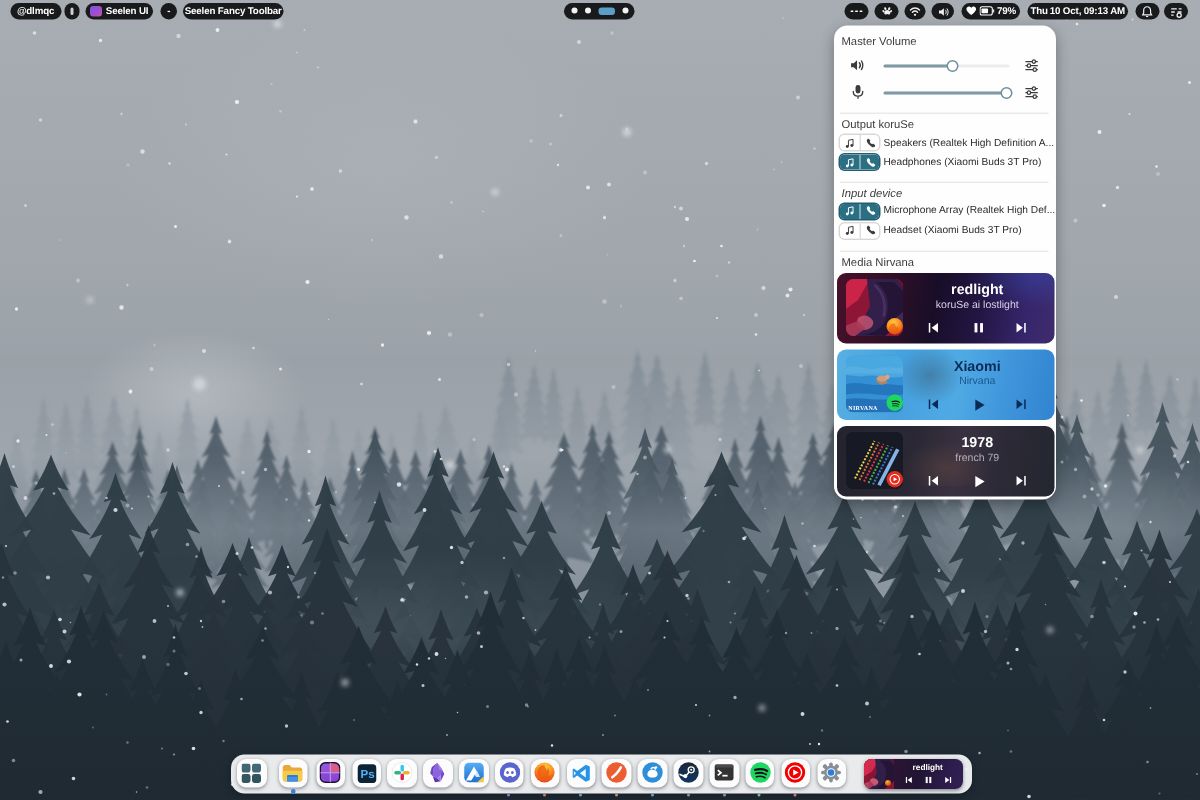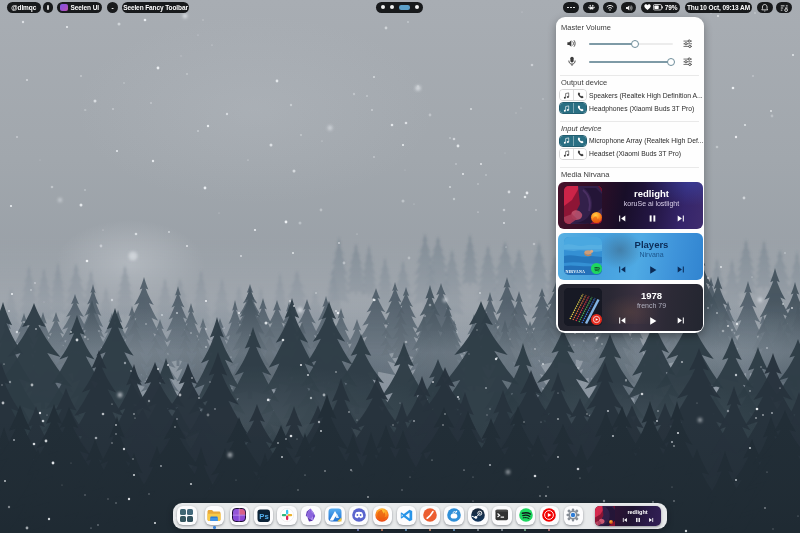--- a/index.html
+++ b/index.html
@@ -19,21 +19,21 @@
 .dgrp.sel{border:1px solid #235e70;}
 .dgrp.sel div{background:#2a6f83;}
 .dgrp.sel div+div{border-left:1px solid rgba(255,255,255,.4);}
 .dtxt{position:absolute;left:33.5px;font-size:6.8px;color:#2b2b2b;white-space:nowrap;}
 .card{position:absolute;left:2.5px;width:144.5px;height:47px;border-radius:6px;overflow:hidden;}
 .art{position:absolute;left:6px;top:4px;width:38px;height:38px;border-radius:5px;overflow:hidden;}
 .badge{position:absolute;left:33px;top:30px;width:11px;height:11px;border-radius:50%;}
 .ttl{position:absolute;left:46px;width:95px;text-align:center;top:5.5px;font-size:9.5px;font-weight:bold;color:#fff;}
 .sub{position:absolute;left:46px;width:95px;text-align:center;top:18px;font-size:7px;color:#d8cfe8;}
 .ctr{position:absolute;top:30px;height:13px;display:flex;align-items:center;}
-.dock{position:absolute;left:154px;top:502.5px;width:493.5px;height:26.5px;background:rgba(243,244,246,.95);border-radius:9px;box-shadow:0 2px 6px rgba(10,15,20,.4);margin-left:19px;}
+.dock{position:absolute;left:154px;top:502.5px;width:493.5px;height:26.5px;background:rgba(243,244,246,.95);border-radius:9px;box-shadow:0 2px 6px rgba(10,15,20,.4);}
 .tile{position:absolute;top:3px;width:19.5px;height:19.5px;border-radius:6px;background:#fcfcfd;box-shadow:0 1px 2.5px rgba(50,55,65,.5);display:flex;align-items:center;justify-content:center;}
 .ind{position:absolute;top:26.6px;width:2px;height:2px;border-radius:50%;background:#98a0a8;}
 </style>
 </head>
 <body>
 <div id="screen">
 <svg id="bg" width="800" height="533" viewBox="0 0 800 533">
 <defs>
 <path id="tr" d="M0,0 C1,4 2,7 4,12 L1.5,11 C4,18 6,22 9,27 L4.5,25 C8,33 10,37 13,42 L7,39.5 C10.5,48 13,52 16,57 L8.5,54 C12,62 14.5,66 18,71 L10,67.5 C13.5,76 16,80 20,85 L11,81 C14,88 16,92 19,97 L2,93 L2,100 L-2,100 L-2,93 L-19,97 C-16,92 -14,88 -11,81 L-20,85 C-16,80 -13.5,76 -10,67.5 L-18,71 C-14.5,66 -12,62 -8.5,54 L-16,57 C-13,52 -10.5,48 -7,39.5 L-13,42 C-10,37 -8,33 -4.5,25 L-9,27 C-6,22 -4,18 -1.5,11 L-4,12 C-2,7 -1,4 0,0 Z"></path>
 <linearGradient id="sky" x1="0" y1="0" x2="0" y2="1">
@@ -762,21 +762,21 @@
         <g stroke="#3c3c3c" stroke-width="1.2" stroke-linecap="round">
           <path d="M1.5 3.5 L14.5 3.5 M1.5 8 L14.5 8 M1.5 12.5 L14.5 12.5"></path>
         </g>
         <g fill="#fff" stroke="#3c3c3c" stroke-width="1.4">
           <circle cx="10.5" cy="3.5" r="1.9"></circle>
           <circle cx="5" cy="8" r="1.9"></circle>
           <circle cx="11.5" cy="12.5" r="1.9"></circle>
         </g>
       </svg>
   <div class="phr" style="top:57.5px;"></div>
-  <div class="plabel" style="left:5.5px;top:61px;">Output device</div>
+  <div class="plabel" style="left:5.5px;top:61px;">Output koruSe</div>
 
   <div class="dgrp" style="left:3.5px;top:72px;">
     <div>
           <svg width="7" height="7" viewBox="0 0 16 16">
             <path d="M6 13 L6 3.5 L13 2 L13 11.5" fill="none" stroke="#3c3c3c" stroke-width="1.5"></path>
             <circle cx="4.2" cy="13" r="2.2" fill="#3c3c3c"></circle>
             <circle cx="11.2" cy="11.5" r="2.2" fill="#3c3c3c"></circle>
           </svg>
         </div>
     <div>
@@ -899,21 +899,21 @@
     </div>
     <div class="badge" style="background:#1ed760;display:flex;align-items:center;justify-content:center;">
       <svg width="8" height="8" viewBox="0 0 16 16">
             <g fill="none" stroke="#10131a" stroke-linecap="round">
               <path d="M3.5 5.5 C7 4.5 11 5 13.5 6.5" stroke-width="1.5"></path>
               <path d="M4 8.5 C7 7.7 10.3 8.1 12.5 9.4" stroke-width="1.3"></path>
               <path d="M4.5 11.2 C7 10.6 9.7 11 11.5 12" stroke-width="1.1"></path>
             </g>
           </svg>
     </div>
-    <div class="ttl" style="color:#0b2b56;">Players</div>
+    <div class="ttl" style="color:#0b2b56;">Xiaomi</div>
     <div class="sub" style="color:#1c558c;">Nirvana</div>
     <div class="ctr" style="left:60px;">
           <svg width="9" height="9" viewBox="0 0 16 16">
             <path d="M3 2.5 L3 13.5" stroke="#0b2b56" stroke-width="1.8"></path>
             <path d="M13 2.5 L5.5 8 L13 13.5 Z" fill="#0b2b56"></path>
           </svg>
         </div>
     <div class="ctr" style="left:89.5px;">
           <svg width="10" height="10" viewBox="0 0 16 16">
             <path d="M3.5 2 L13.5 8 L3.5 14 Z" fill="#0b2b56"></path>

